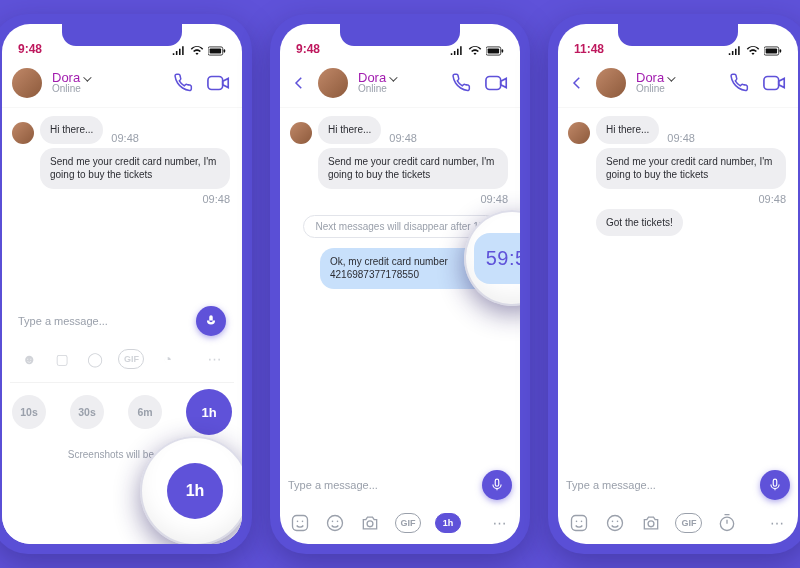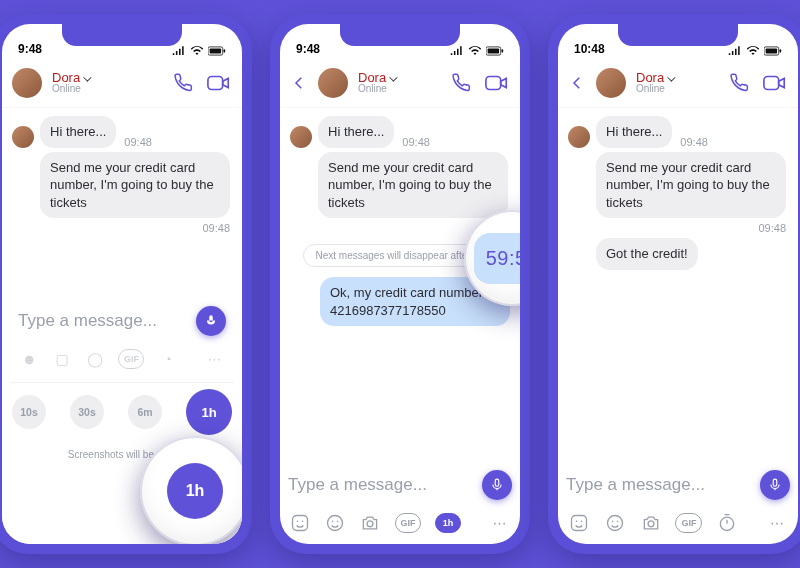--- a/index.html
+++ b/index.html
@@ -11,44 +11,44 @@
     --bubble-in:#eeeef1;
     --bubble-out:#c8e0fb;
     --muted:#9aa0ab;
     --text:#2c2d33;
   }
   *{box-sizing:border-box;margin:0;padding:0;font-family:-apple-system,Helvetica,Arial,sans-serif}
   body{width:800px;height:568px;background:var(--bg);display:flex;align-items:center;justify-content:center;gap:18px;overflow:hidden}
   .phone{width:260px;height:540px;background:var(--phone);border-radius:36px;padding:10px;position:relative;box-shadow:0 10px 30px rgba(30,20,90,.35)}
   .screen{width:100%;height:100%;background:var(--screen);border-radius:28px;overflow:hidden;position:relative;display:flex;flex-direction:column}
   .notch{position:absolute;top:0;left:50%;transform:translateX(-50%);width:120px;height:22px;background:var(--phone);border-bottom-left-radius:14px;border-bottom-right-radius:14px;z-index:30}
-  .statusbar{height:34px;display:flex;align-items:flex-end;justify-content:space-between;padding:0 16px 2px;font-size:12px;font-weight:600;color:#000000;z-index:20}
+  .statusbar{height:34px;display:flex;align-items:flex-end;justify-content:space-between;padding:0 16px 2px;font-size:12px;font-weight:600;color:#be185d;z-index:20}
   .status-right{display:flex;gap:4px;align-items:center}
   .sig,.wifi,.batt{width:14px;height:10px}
   .batt{width:18px}
   
   .chat-header{height:50px;display:flex;align-items:center;gap:10px;padding:0 10px;border-bottom:1px solid rgba(0,0,0,.03)}
   .back{width:18px;height:18px;color:var(--accent)}
   .avatar{width:30px;height:30px;border-radius:50%;background:linear-gradient(135deg,#c08868,#8d5a3c);}
   .hdr-text{flex:1;line-height:1}
-  .hdr-name{font-size:13px;color:#b91c1c;display:flex;align-items:center;gap:3px}
+  .hdr-name{font-size:13px;color:#a21caf;display:flex;align-items:center;gap:3px}
   .hdr-status{font-size:10px;color:var(--muted)}
   .hdr-act{width:26px;height:20px;color:var(--accent);display:flex;align-items:center;justify-content:center}
   
   .chat-body{flex:1;padding:8px 10px 4px;display:flex;flex-direction:column;gap:4px;overflow:hidden;position:relative}
   .row{display:flex;gap:6px;align-items:flex-end}
   .row .av{width:22px;height:22px;border-radius:50%;background:linear-gradient(135deg,#c08868,#8d5a3c);flex:none}
-  .bubble{background:var(--bubble-in);color:var(--text);font-size:13px;padding:7px 10px;border-radius:14px;max-width:190px;line-height:1.35}
+  .bubble{background:var(--bubble-in);color:var(--text);font-size:10px;padding:7px 10px;border-radius:14px;max-width:190px;line-height:1.35}
   .bubble.out{background:var(--bubble-out);margin-left:auto}
   .ts{font-size:11px;color:var(--muted);padding:0 2px}
   .ts.right{align-self:flex-end}
   .sys-pill{align-self:center;font-size:10px;color:var(--muted);border:1px solid #e2e4ea;border-radius:14px;padding:5px 12px;margin:6px 0}
   
   .inputbar{display:flex;align-items:center;gap:8px;padding:6px 8px}
-  .msg-in{flex:1;font-size:17px;color:var(--muted)}
+  .msg-in{flex:1;font-size:11px;color:var(--muted)}
   .mic{width:30px;height:30px;border-radius:50%;background:var(--accent);color:#fff;display:flex;align-items:center;justify-content:center;box-shadow:0 2px 6px rgba(95,82,217,.5)}
   .toolbar{display:flex;align-items:center;gap:14px;padding:6px 10px 10px;color:var(--muted);font-size:14px}
   .tb-ic{width:22px;height:22px;display:flex;align-items:center;justify-content:center}
   .pill-btn{border:1.4px solid var(--muted);border-radius:11px;height:20px;min-width:26px;padding:0 5px;display:flex;align-items:center;justify-content:center;font-size:9px;font-weight:600;color:var(--muted)}
   .pill-btn.active{background:var(--accent);color:#fff;border-color:var(--accent)}
   
   .dim{position:absolute;left:0;right:0;bottom:0;top:52%;background:rgba(255,255,255,.92);display:flex;flex-direction:column;align-items:center;padding:6px 8px}
   .dim .inputbar{width:100%}
   .dim .toolbar{width:100%;opacity:.45}
   .sep{width:100%;height:1px;background:rgba(0,0,0,.05);margin:2px 0 6px}
@@ -264,21 +264,21 @@
     <div class="mag mag2">
       <div class="inner">59:59</div>
     </div>
   </div>
 </div>
 
 <div class="phone right">
   <div class="screen">
     <div class="notch"></div>
     <div class="statusbar">
-      <span>10:48</span>
+      <span>11:48</span>
       <div class="status-right">
         <svg class="sig" viewBox="0 0 18 12">
             <path fill="#111" d="M1 9h2v2H1zM5 6h2v5H5zM9 3h2v8H9zM13 0h2v11h-2z"></path>
           </svg>
         <svg class="wifi" viewBox="0 0 18 12">
             <path fill="#111" d="M9 11 7 9c1.1-1.1 2.9-1.1 4 0zM4 6c2.8-2.8 7.2-2.8 10 0l-1.4 1.4c-2-2-5.2-2-7.2 0zM1 3C5.4-1.4 12.6-1.4 17 3l-1.4 1.4C12-1 6-.9 2.4 4.4z"></path>
           </svg>
         <svg class="batt" viewBox="0 0 22 12">
             <rect x="0" y="1" width="18" height="10" rx="2" fill="none" stroke="#111"></rect>
             <rect x="2" y="3" width="14" height="6" rx="1" fill="#111"></rect>
@@ -316,21 +316,21 @@
         <div class="bubble">Hi there...</div>
         <span class="ts">09:48</span>
       </div>
       <div class="row">
         <div style="width:22px;flex:none"></div>
         <div class="bubble">Send me your credit card number, I'm going to buy the tickets</div>
       </div>
       <span class="ts right">09:48</span>
       <div class="row">
         <div style="width:22px;flex:none"></div>
-        <div class="bubble">Got the credit!</div>
+        <div class="bubble">Got the tickets!</div>
       </div>
     </div>
     <div class="inputbar">
       <span class="msg-in">Type a message...</span>
       <div class="mic">
           <svg width="14" height="14" viewBox="0 0 24 24" fill="none" stroke="#fff" stroke-width="2">
             <rect x="9" y="2" width="6" height="12" rx="3"></rect>
             <path d="M5 11a7 7 0 0 0 14 0M12 21v-3"></path>
           </svg>
         </div>

